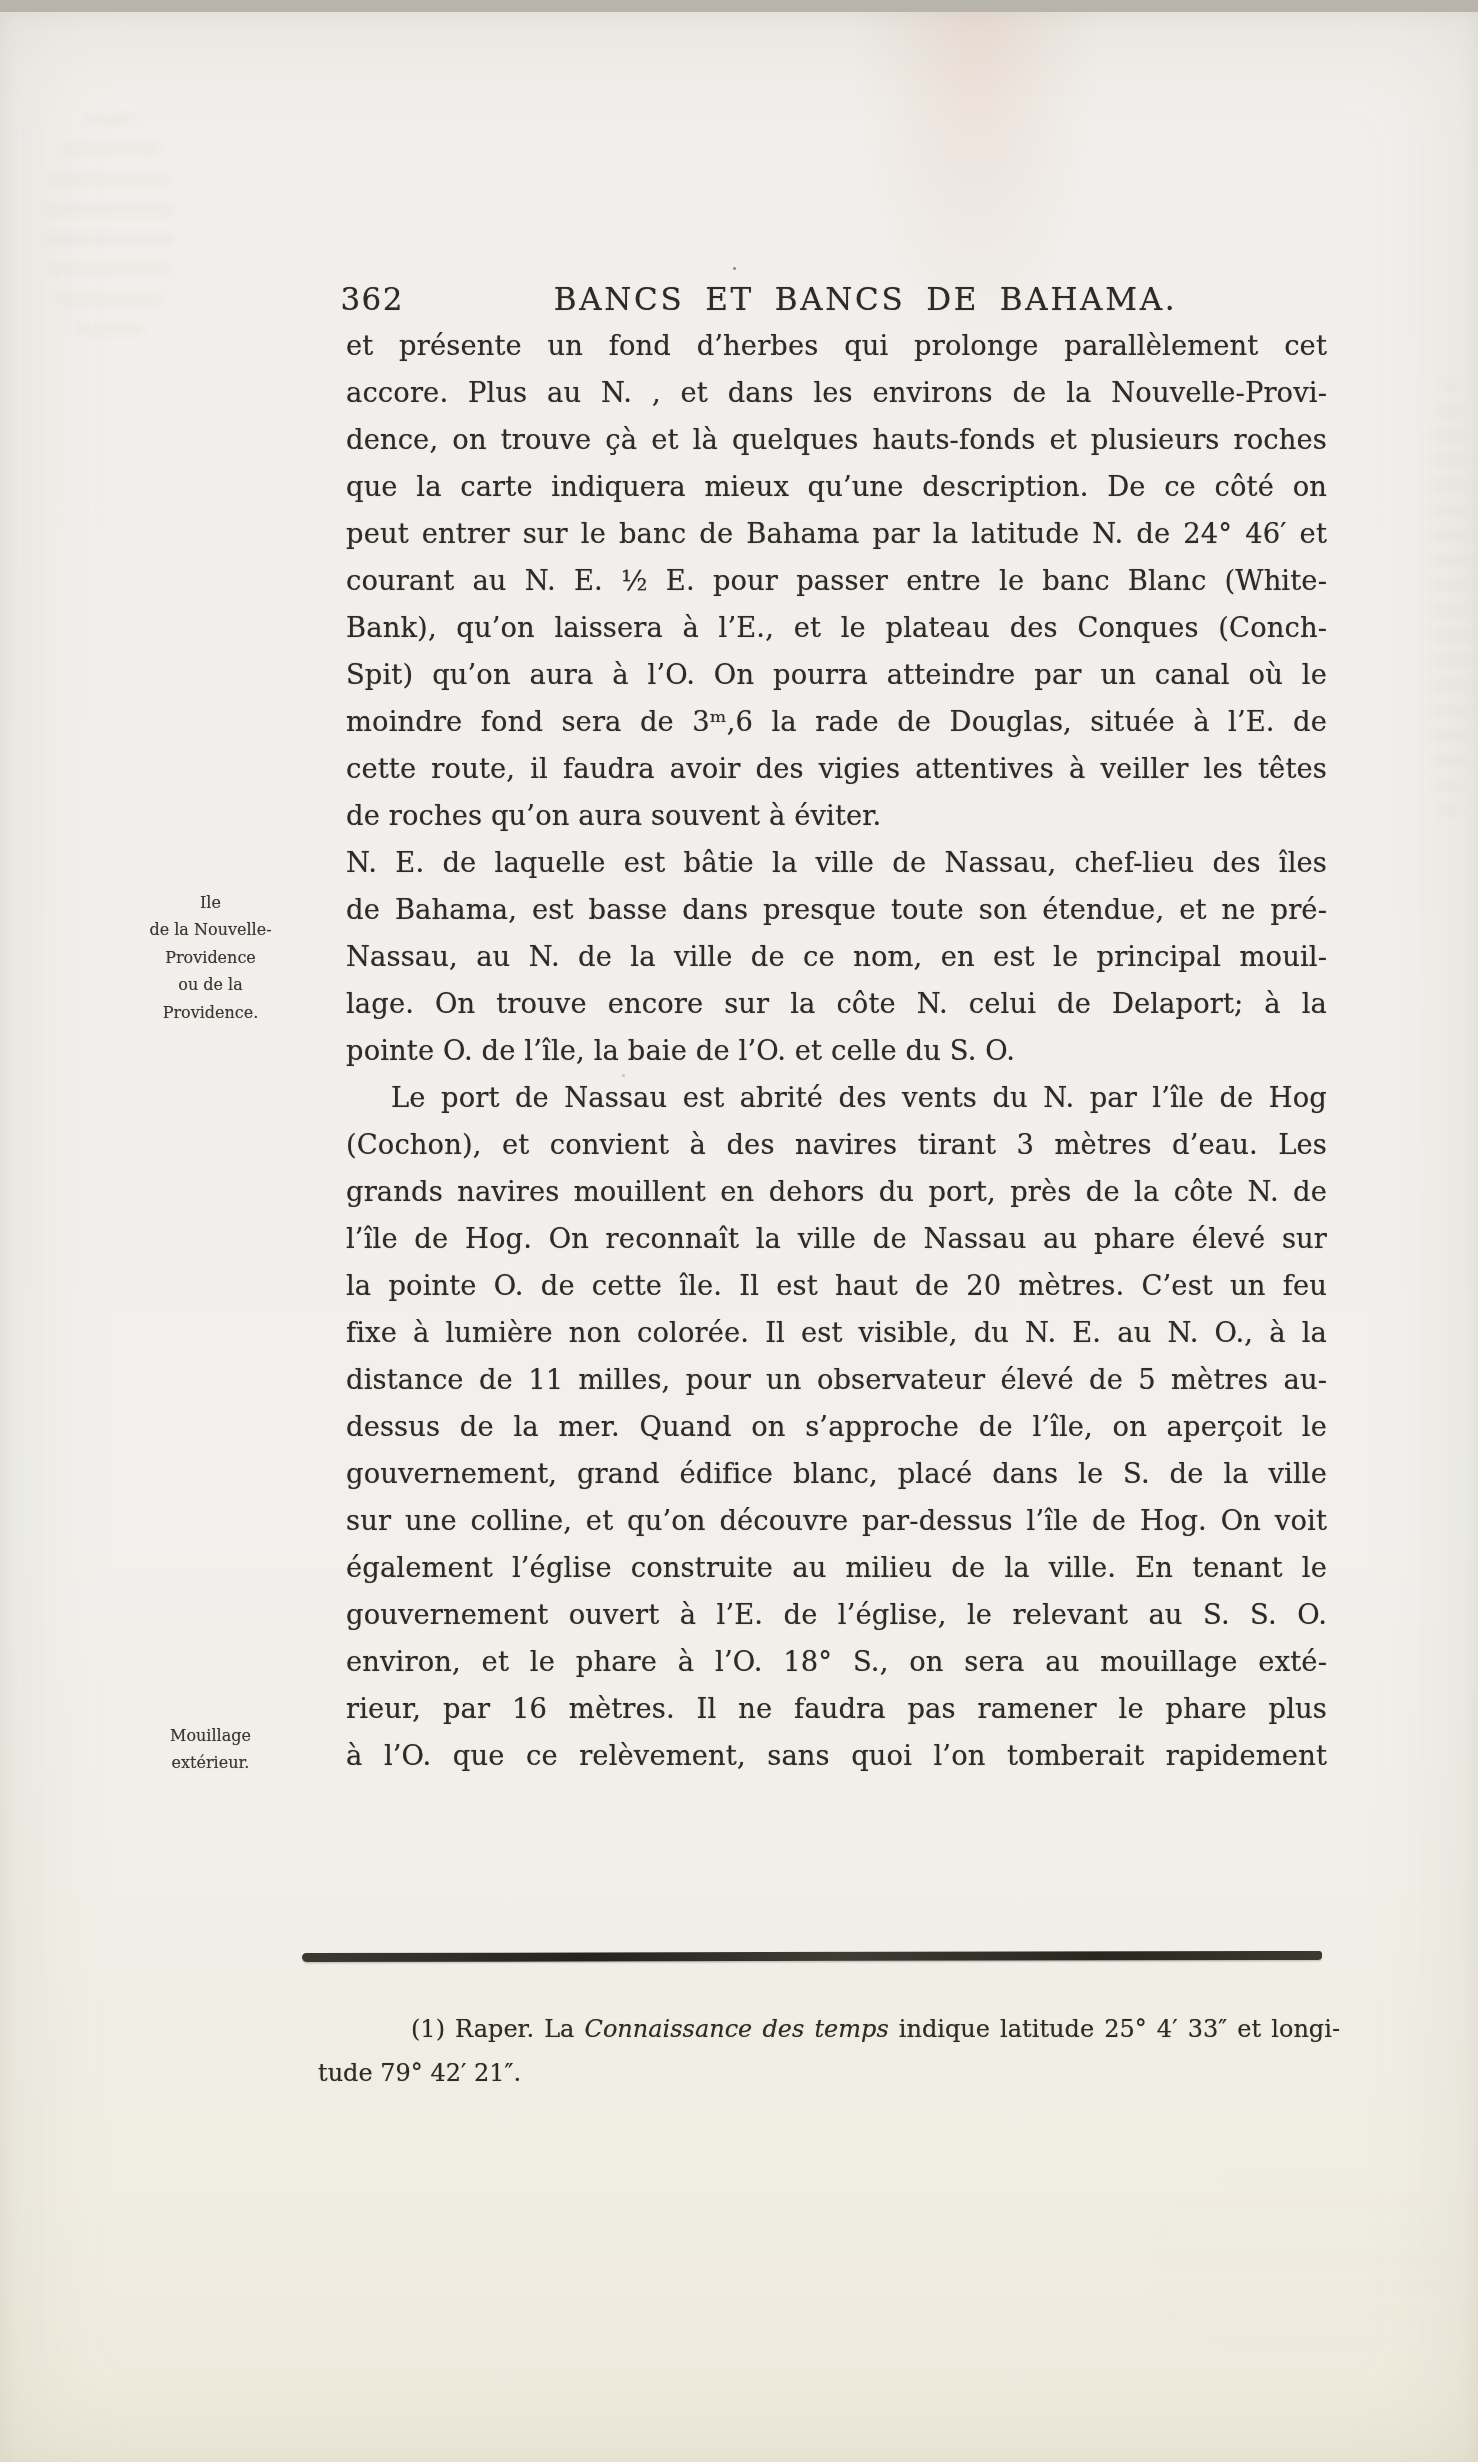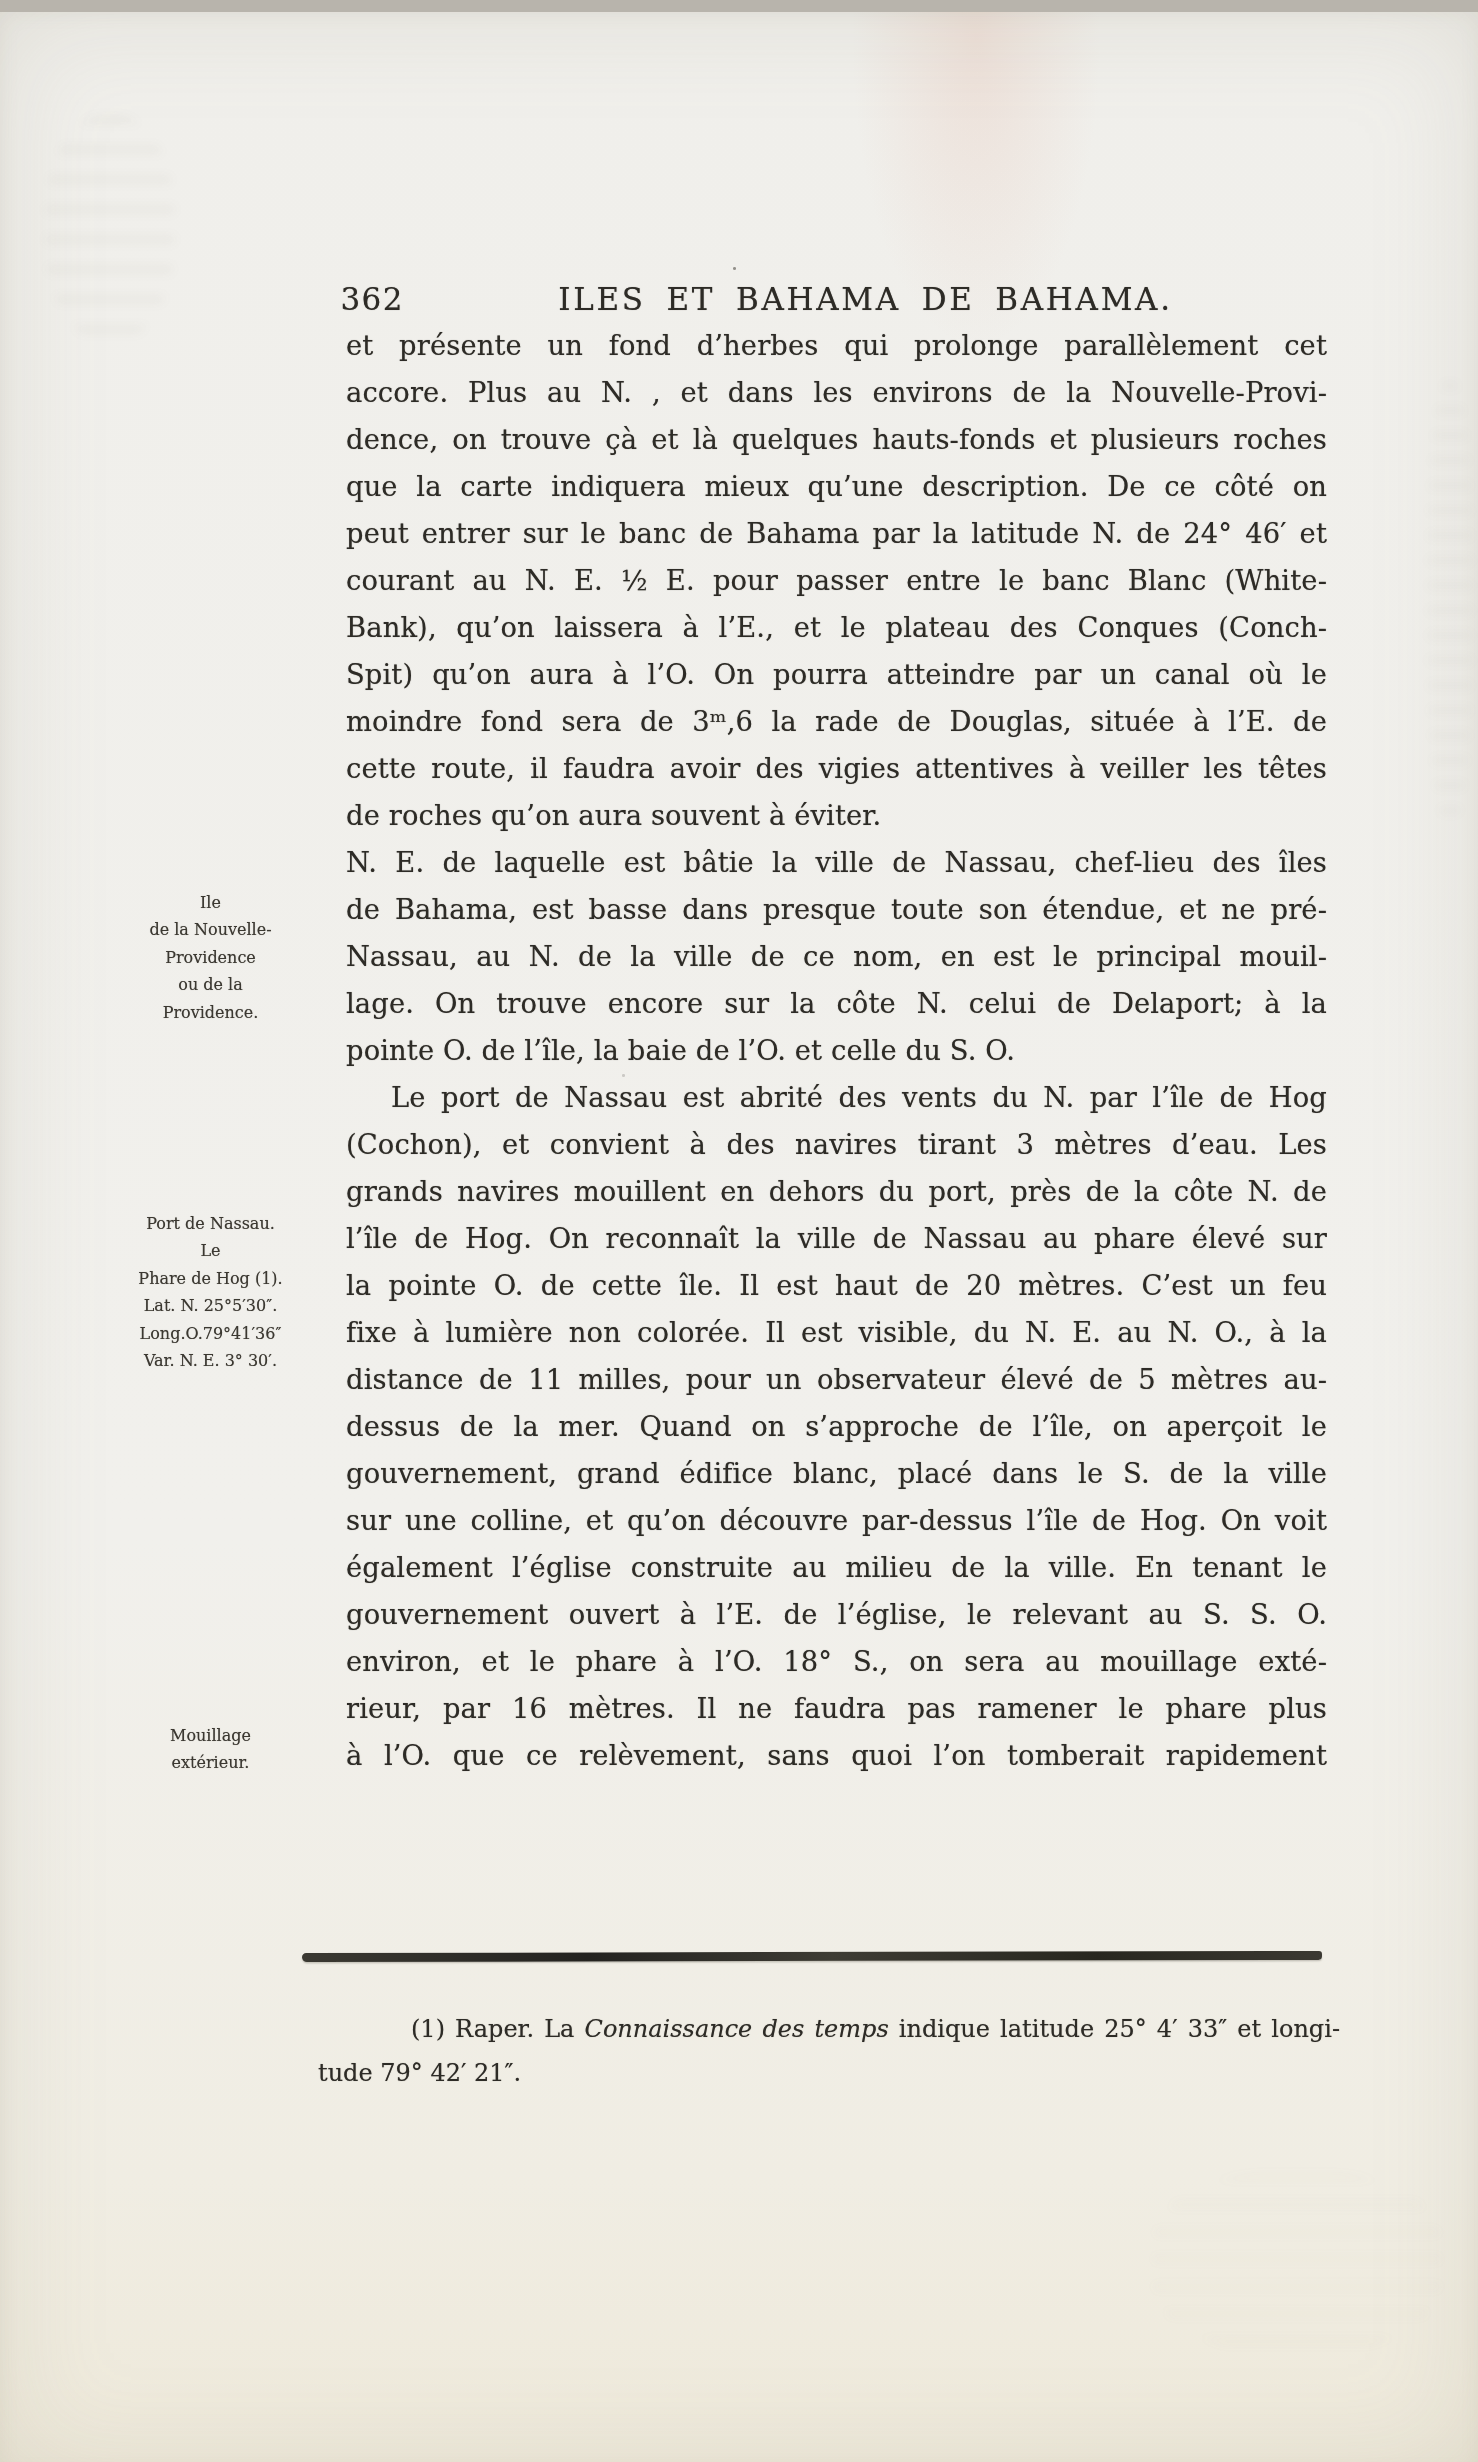--- a/index.html
+++ b/index.html
@@ -72,39 +72,31 @@
 
   <div class="vignette"></div>
   <div class="ghost ghost-a"></div>
   <div class="ghost ghost-b"></div>
   <div class="ghost ghost-c"></div>
   <div class="speck speck1"></div>
   <div class="speck speck2"></div>
 
   <div class="header-row">
     <div class="page-number">362</div>
-    <div class="running-title">ILES ET BAHAMA DE BAHAMA.</div>
+    <div class="running-title">BANCS ET BANCS DE BAHAMA.</div>
   </div>
 
   <div class="margin-note mn-island">
     <div>Ile</div>
     <div>de la Nouvelle-</div>
     <div>Providence</div>
     <div>ou de la</div>
     <div>Providence.</div>
   </div>
 
-  <div class="margin-note mn-port">
-    <div>Port de Nassau.</div>
-    <div>Le</div>
-    <div>Phare de Hog (1).</div>
-    <div>Lat. N. 25°5′30″.</div>
-    <div>Long.O.79°41′36″</div>
-    <div>Var. N. E. 3° 30′.</div>
-  </div>
 
   <div class="margin-note mn-mouillage">
     <div>Mouillage</div>
     <div>extérieur.</div>
   </div>
 
   <div class="body-col">
     <div class="bline">et présente un fond d’herbes qui prolonge parallèlement cet</div>
     <div class="bline">accore. Plus au N. , et dans les environs de la Nouvelle-Provi-</div>
     <div class="bline">dence, on trouve çà et là quelques hauts-fonds et plusieurs roches</div>

